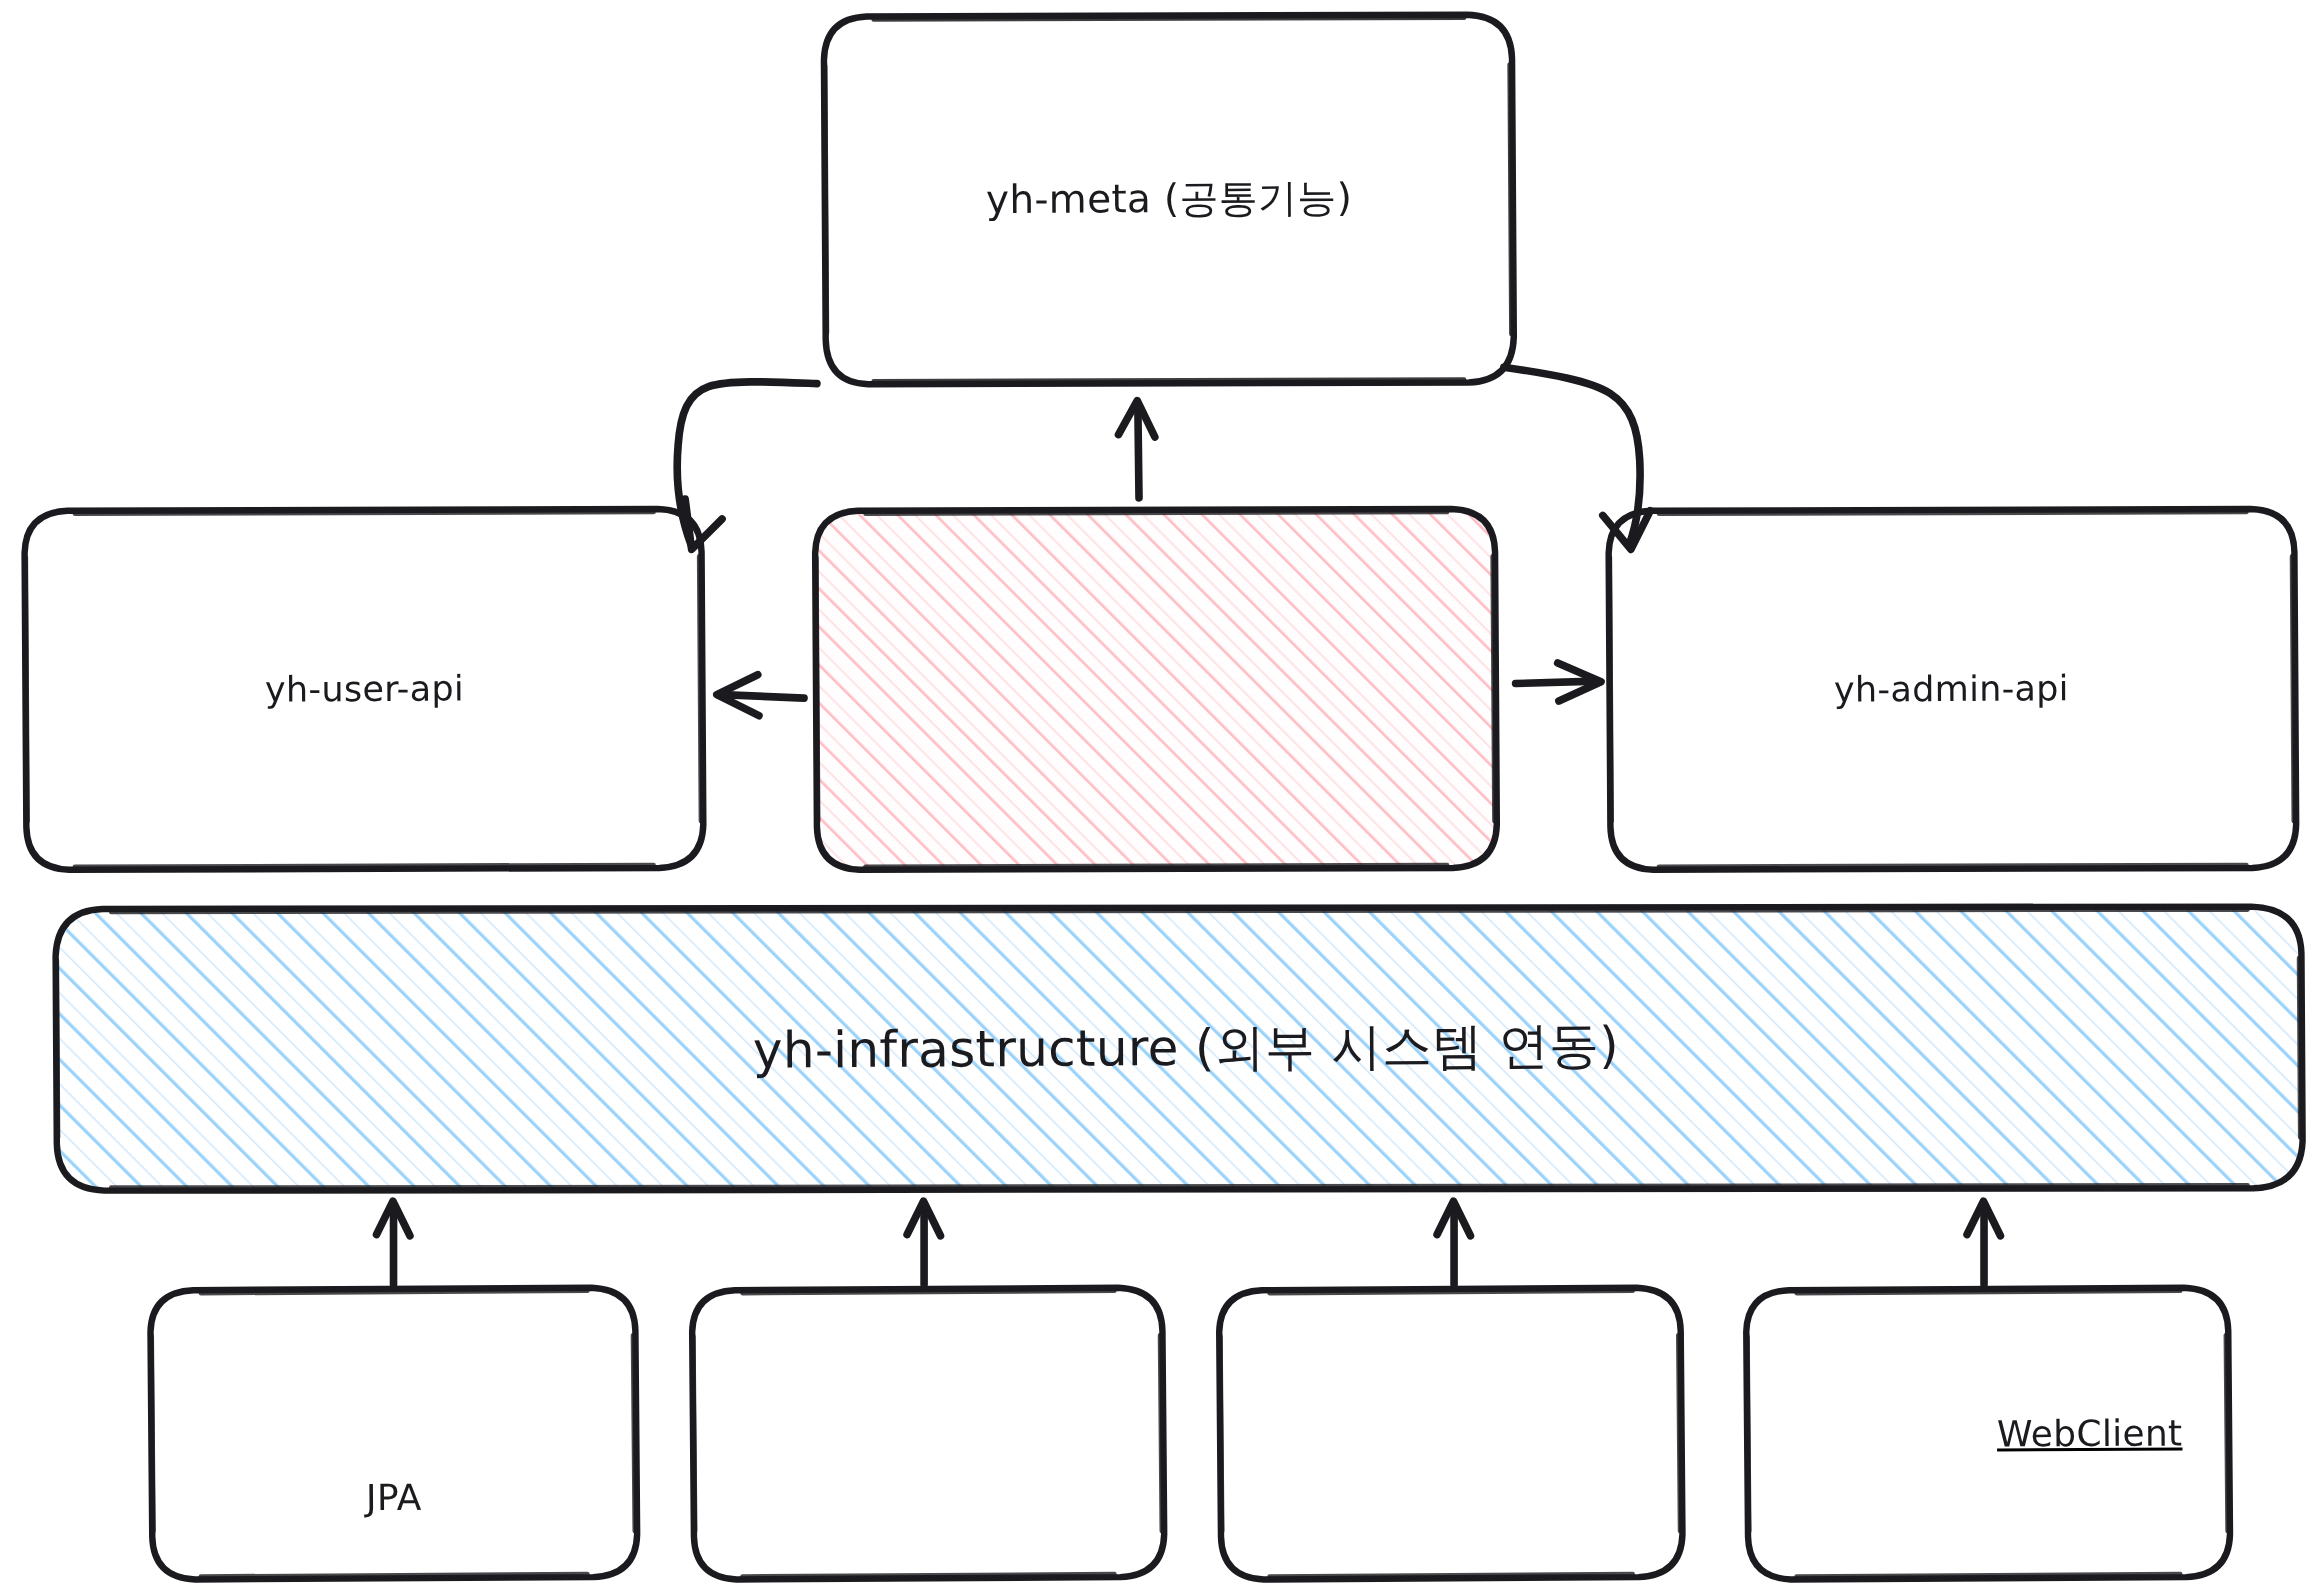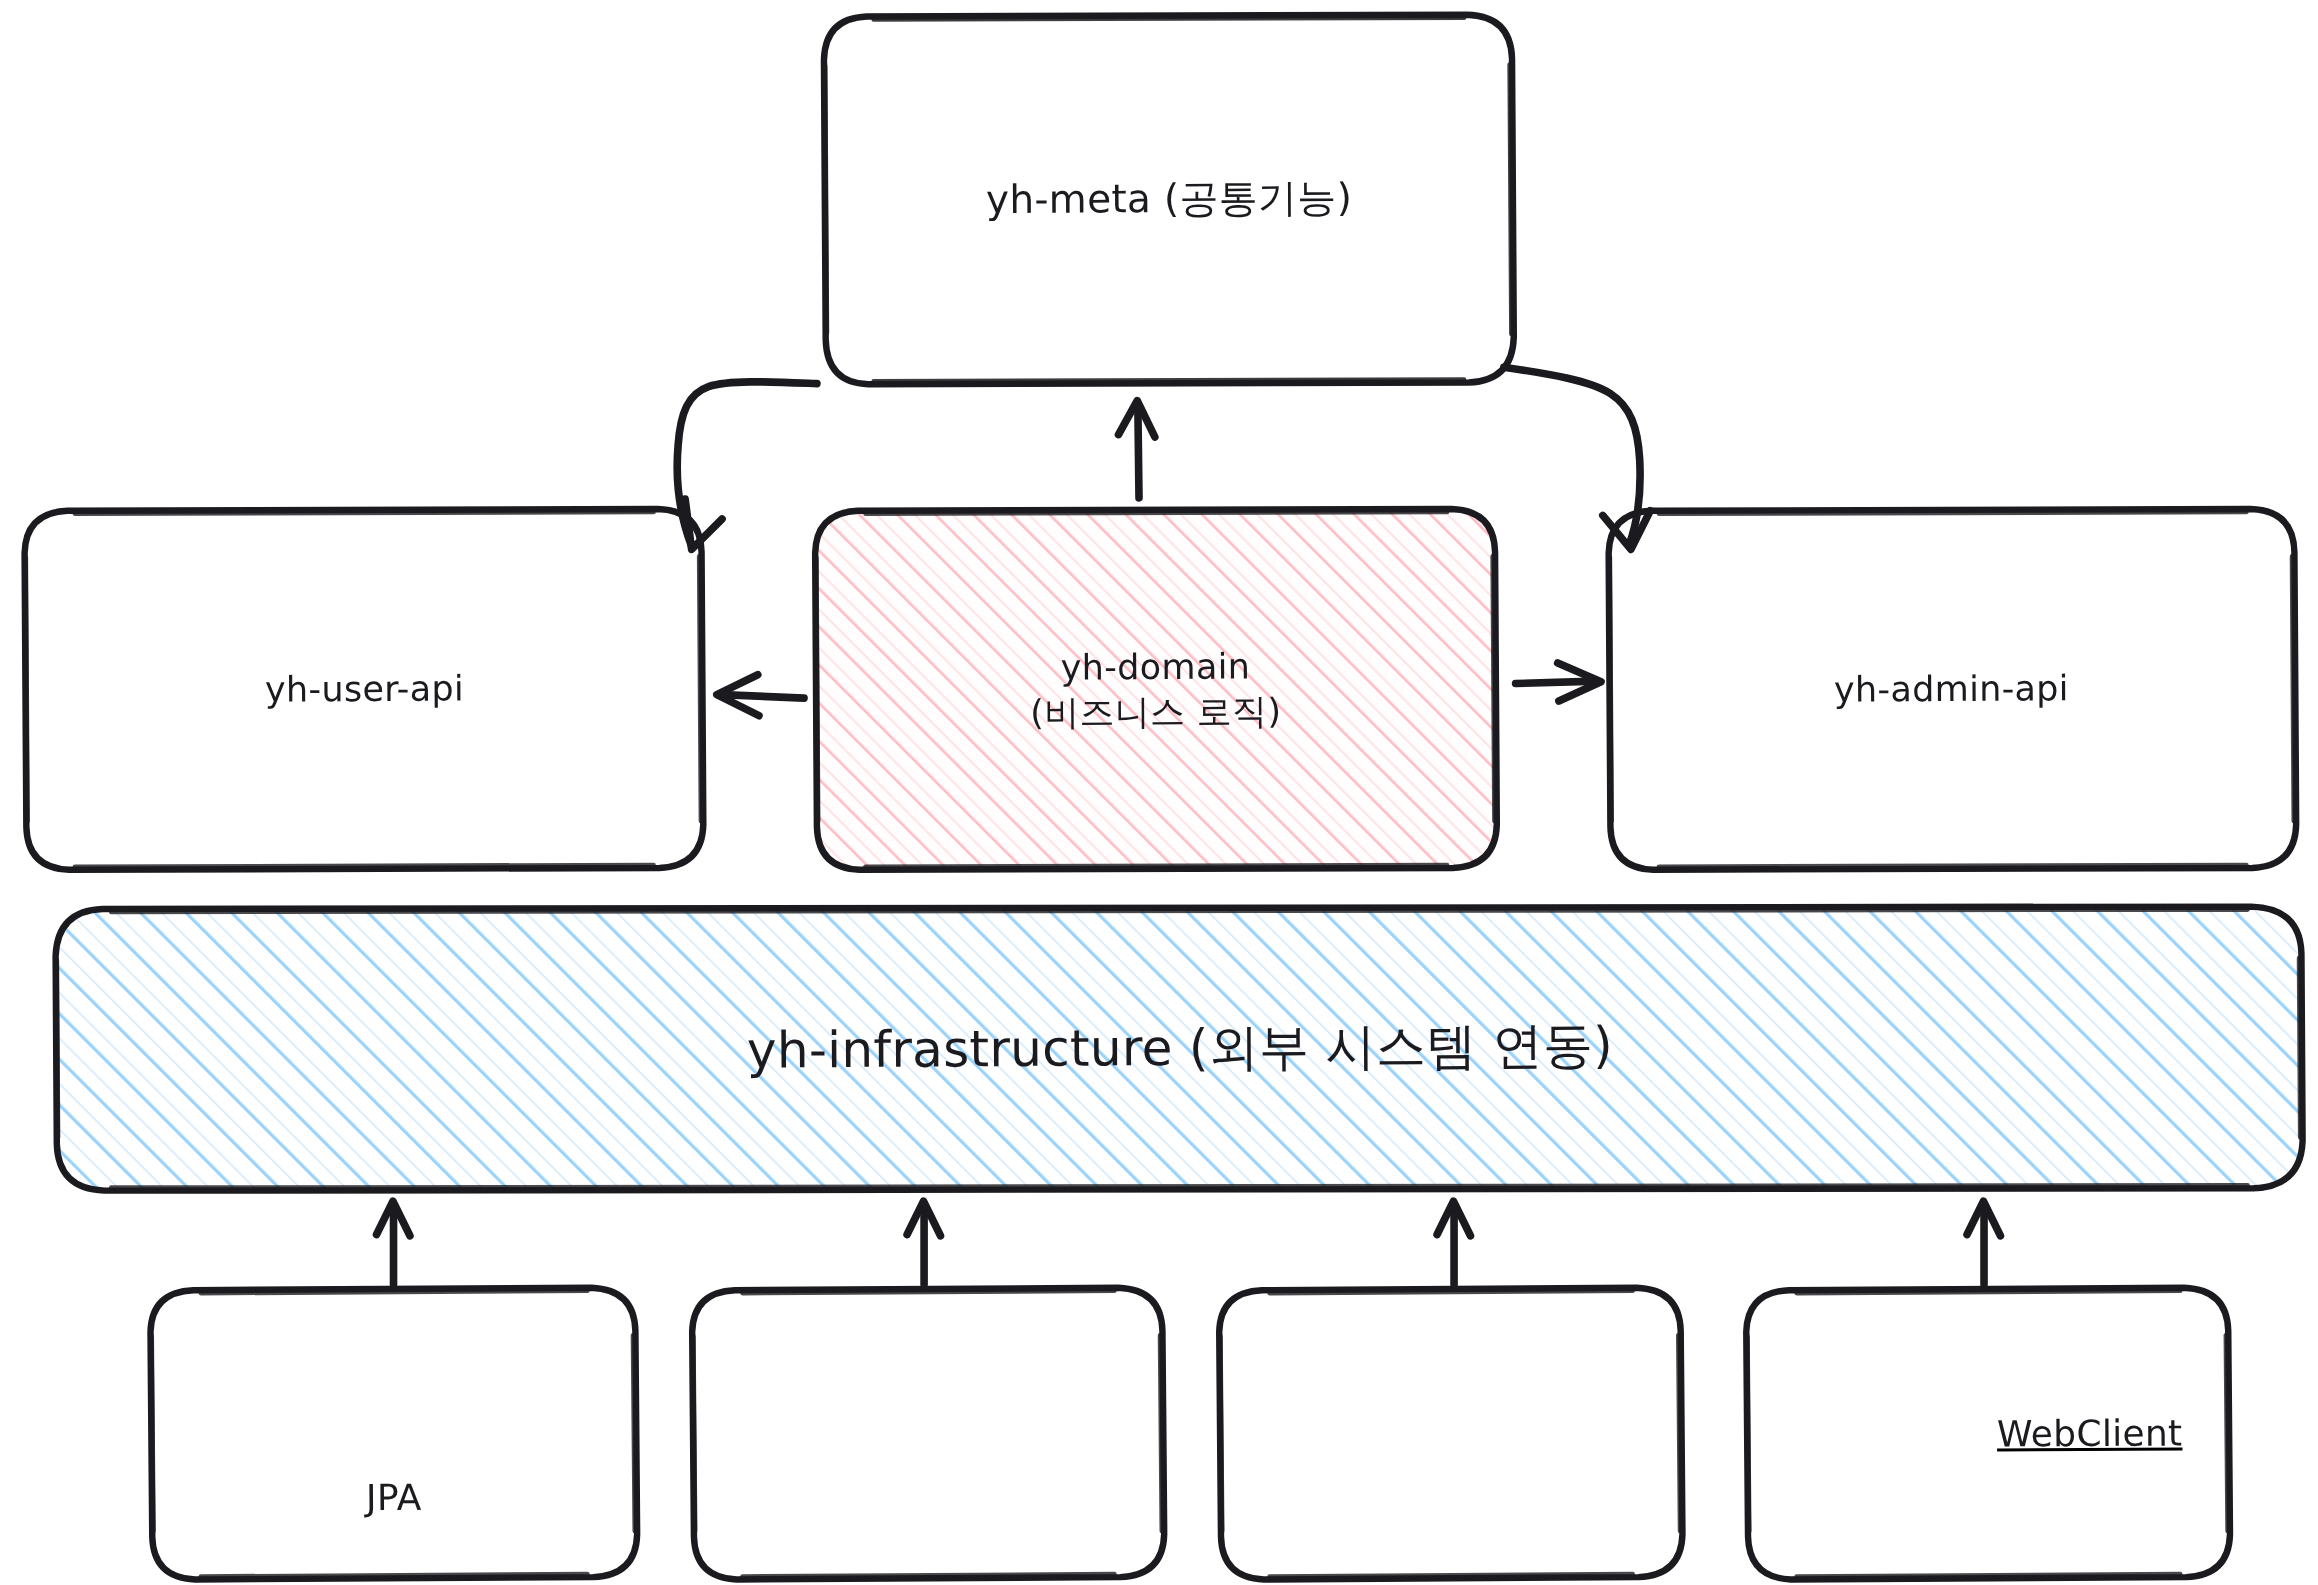--- a/index.html
+++ b/index.html
@@ -144,30 +144,26 @@
   </svg>
 
   <div class="node t-meta" style="left:824px;top:14.6px;width:690px;height:369px;">
     <span class="label">yh-meta (공통기능)</span>
   </div>
 
   <div class="node t-api" style="left:24.6px;top:509px;width:679px;height:361px;">
     <span class="label">yh-user-api</span>
   </div>
 
-  <div class="node t-domain" style="left:815px;top:509px;width:682px;height:361px;">
-    <span class="label">yh-domain
-(비즈니스 로직)</span>
-  </div>
 
   <div class="node t-api" style="left:1608px;top:509px;width:687px;height:361px;">
     <span class="label">yh-admin-api</span>
   </div>
 
-  <div class="node t-infra" style="left:56px;top:906px;width:2247px;height:284px;">
+  <div class="node t-infra" style="left:62px;top:906px;width:2247px;height:284px;">
     <span class="label">yh-infrastructure (외부 시스템 연동)</span>
   </div>
 
   <div class="node t-ext" style="left:150px;top:1352px;width:487px;height:292px;">
     <span class="label">JPA</span>
   </div>
 
 
 
   <div class="node t-ext" style="left:1848px;top:1288px;width:484px;height:292px;text-decoration:underline;">

